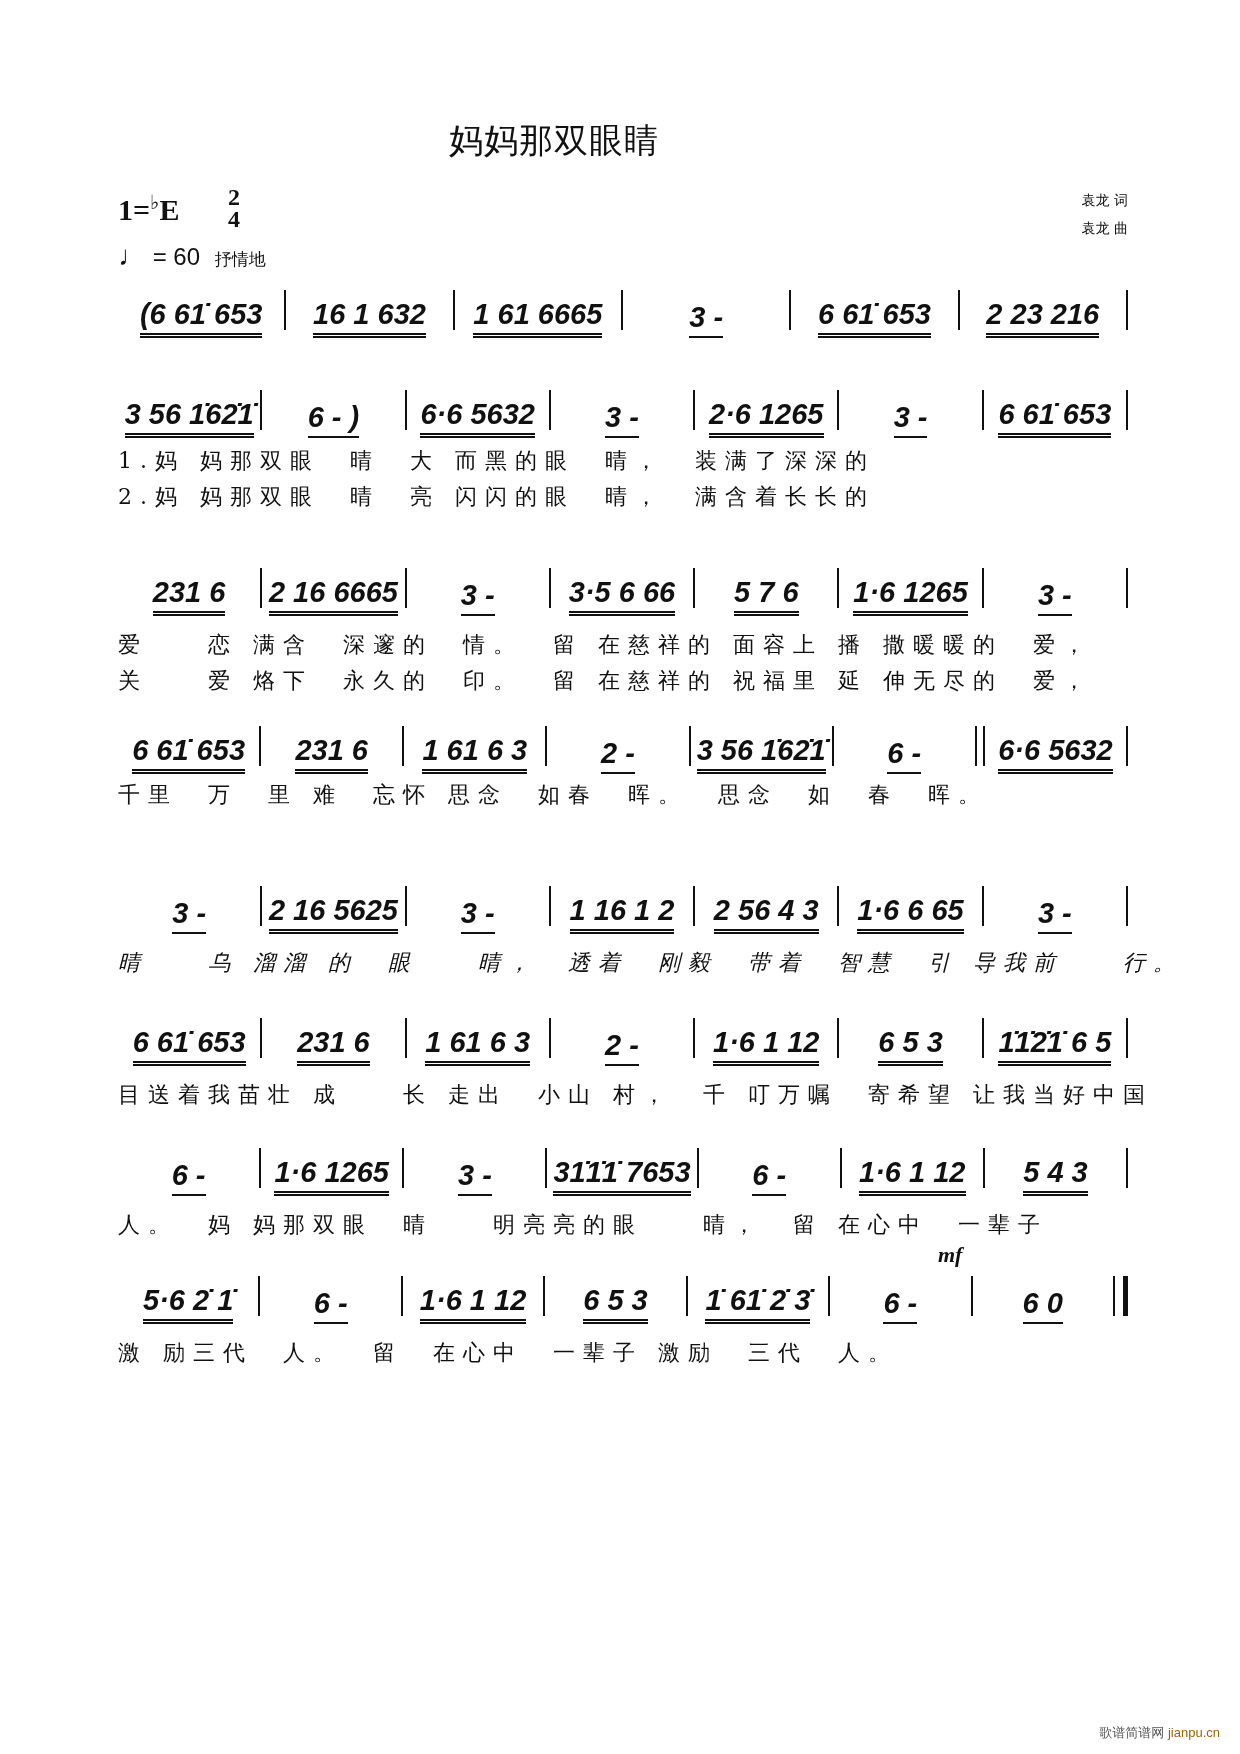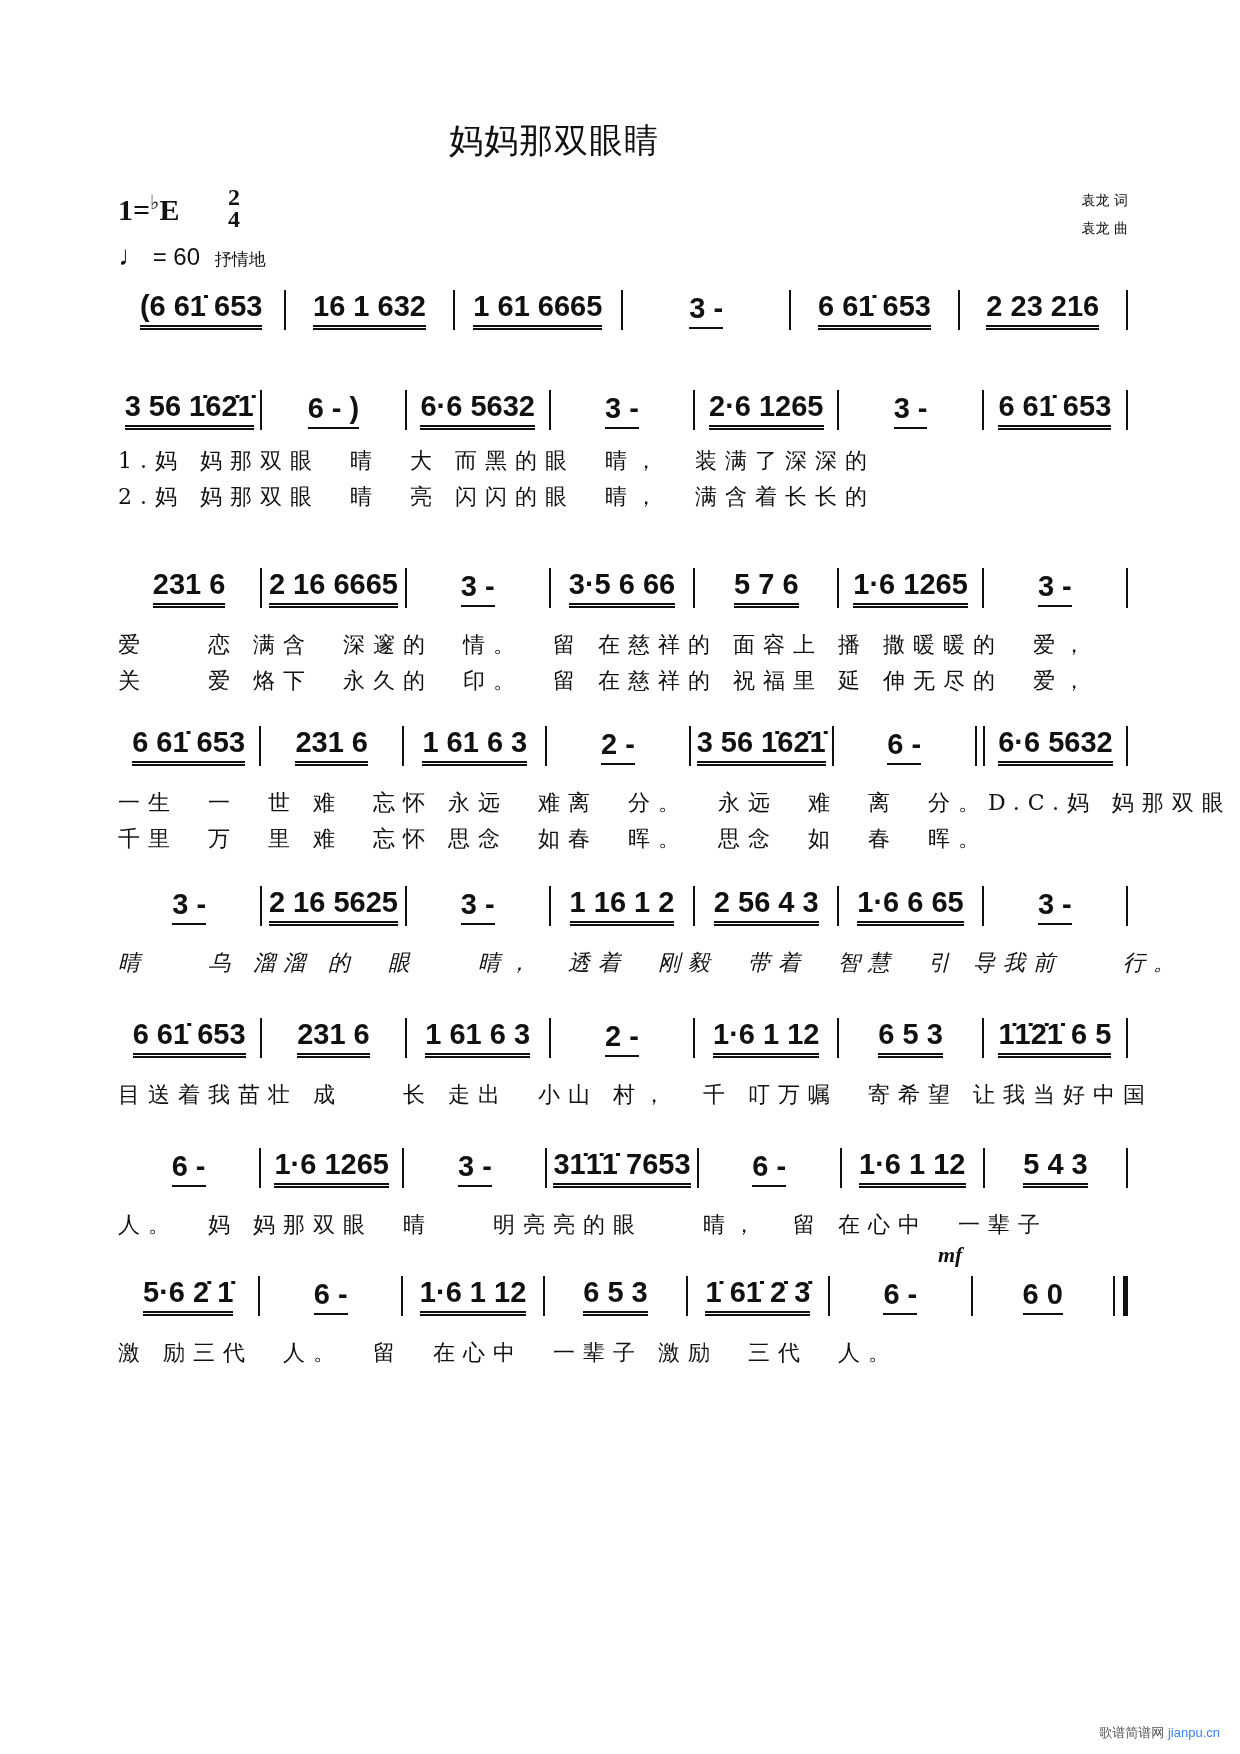--- a/index.html
+++ b/index.html
@@ -6,32 +6,32 @@
   body{width:1240px;height:1754px;position:relative;overflow:hidden;font-family:"Liberation Sans","DejaVu Sans",sans-serif;color:#111;}
   .title{position:absolute;top:118px;left:0;width:1108px;text-align:center;font-size:34px;font-family:"DejaVu Sans",sans-serif;letter-spacing:1px;}
   .key{position:absolute;left:118px;top:190px;font-size:30px;font-weight:bold;font-family:"Liberation Serif",serif;}
   .key .flat{font-size:20px;vertical-align:super;font-weight:normal;}
   .timesig{position:absolute;left:228px;top:186px;font-family:"Liberation Serif",serif;font-weight:bold;font-size:24px;line-height:22px;text-align:center;}
   .tempo{position:absolute;left:118px;top:240px;font-size:24px;}
   .tempo .note{font-size:28px;}
   .tempo .mood{font-size:17px;margin-left:8px;font-family:"DejaVu Sans",sans-serif;}
   .credits{position:absolute;right:112px;top:186px;font-size:14px;line-height:28px;text-align:right;font-family:"DejaVu Serif",serif;}
   .row{position:absolute;left:118px;width:1010px;}
-  .staff{display:flex;align-items:center;height:56px;font-size:29px;font-weight:bold;white-space:pre;}
+  .staff{display:flex;align-items:flex-end;height:56px;font-size:29px;font-weight:bold;white-space:pre;font-style:italic;}
   .measure{display:flex;align-items:flex-end;justify-content:space-around;flex:1;padding:0 6px;position:relative;}
   .bar{width:2px;background:#111;height:40px;align-self:center;}
   .bar.double{width:6px;border-left:2px solid #111;background:transparent;border-right:2px solid #111;}
   .bar.final{width:8px;border-left:2px solid #111;background:transparent;border-right:5px solid #111;}
   .grp{border-bottom:2px solid #111;padding-bottom:2px;}
   .grp.d{border-bottom:5px double #111;}
   .lyr{display:flex;font-size:22px;font-family:"DejaVu Serif",serif;margin-top:14px;letter-spacing:8px;}
   .lyr span{white-space:pre;}
   .dyn{position:absolute;font-style:italic;font-weight:bold;font-family:"Liberation Serif",serif;font-size:22px;}
   .wm{position:absolute;right:20px;bottom:12px;font-size:13px;color:#555;}
-  .wm .u{color:#3b82f6;}
+  .wm .u{color:#a16207;}
 </style>
 </head>
 <body>
 
 <div class="title">妈妈那双眼睛</div>
 
 <div class="key">
   <span>1=</span><span class="flat">♭</span><span>E</span>
 </div>
 <div class="timesig">
@@ -65,23 +65,20 @@
       <div class="staff"><div class="measure"><span class="grp d">231 6</span></div><div class="bar"></div><div class="measure"><span class="grp d">2 16 6665</span></div><div class="bar"></div><div class="measure"><span class="grp">3 -</span></div><div class="bar"></div><div class="measure"><span class="grp d">3·5 6 66</span></div><div class="bar"></div><div class="measure"><span class="grp d">5 7 6</span></div><div class="bar"></div><div class="measure"><span class="grp d">1·6 1265</span></div><div class="bar"></div><div class="measure"><span class="grp">3 -</span></div><div class="bar"></div></div>
       <div class="lyr" style="margin-top: 14px;">
         <span>爱　　恋 满含　深邃的　情。　留 在慈祥的 面容上 播 撒暖暖的　爱，</span>
       </div>
       <div class="lyr" style="margin-top: 6px;">
         <span>关　　爱 烙下　永久的　印。　留 在慈祥的 祝福里 延 伸无尽的　爱，</span>
       </div>
     </div>
     <div class="row" style="top: 718px;">
       <div class="staff"><div class="measure"><span class="grp d">6 61̇ 653</span></div><div class="bar"></div><div class="measure"><span class="grp d">231 6</span></div><div class="bar"></div><div class="measure"><span class="grp d">1 61 6 3</span></div><div class="bar"></div><div class="measure"><span class="grp">2 -</span></div><div class="bar"></div><div class="measure"><span class="grp d">3 56 1̇62̇1̇</span></div><div class="bar"></div><div class="measure"><span class="grp">6 -</span></div><div class="bar double"></div><div class="measure"><span class="grp d">6·6 5632</span></div><div class="bar"></div></div>
-      <div class="lyr" style="margin-top: 14px;">
-        <span>一生　一　世 难　忘怀 永远　难离　分。　永远　难　离　分。D.C.妈 妈那双眼</span>
-      </div>
       <div class="lyr" style="margin-top: 6px;">
         <span>千里　万　里 难　忘怀 思念　如春　晖。　思念　如　春　晖。</span>
       </div>
     </div>
     <div class="row" style="top: 878px;">
       <div class="staff"><div class="measure"><span class="grp">3 -</span></div><div class="bar"></div><div class="measure"><span class="grp d">2 16 5625</span></div><div class="bar"></div><div class="measure"><span class="grp">3 -</span></div><div class="bar"></div><div class="measure"><span class="grp d">1 16 1 2</span></div><div class="bar"></div><div class="measure"><span class="grp d">2 56 4 3</span></div><div class="bar"></div><div class="measure"><span class="grp d">1·6 6 65</span></div><div class="bar"></div><div class="measure"><span class="grp">3 -</span></div><div class="bar"></div></div>
       <div class="lyr" style="margin-top: 14px; font-style: italic;">
         <span>晴　　乌 溜溜 的　眼　　晴，　透着　刚毅　带着　智慧　引 导我前　　行。</span>
       </div>
     </div>

